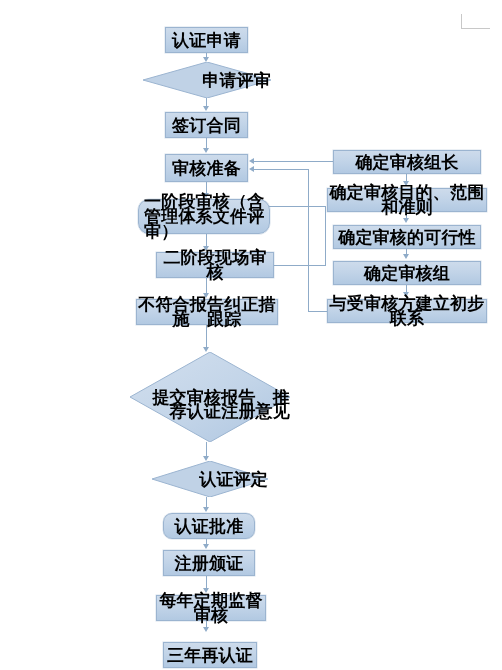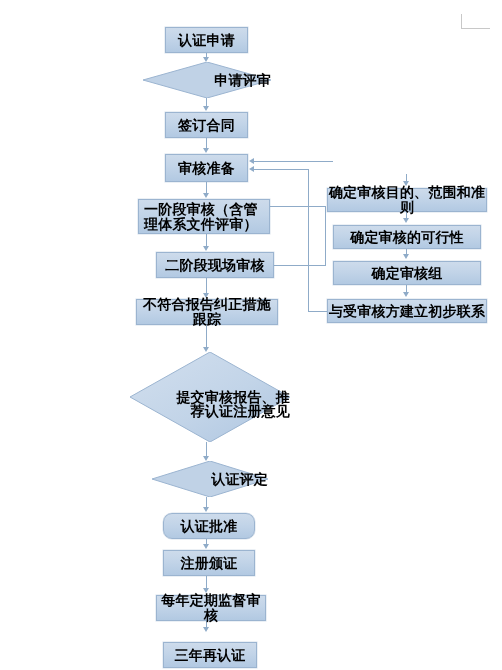--- a/index.html
+++ b/index.html
@@ -20,37 +20,38 @@
 
   
   .node {
     position: absolute;
     box-sizing: border-box;
     display: flex;
     align-items: center;
     justify-content: center;
     text-align: center;
     color: #000000;
-    font-size: 14px;
+    font-size: 17px;
     line-height: 15px;
     letter-spacing: 0.2px;
     font-weight: 700;
   }
 
   .box {
     border: 1px solid #9bb4d0;
     background: linear-gradient(180deg, #cddbeb 0%, #c2d4e8 45%, #b2c9e2 100%);
     box-shadow: 0 0 0 0.5px rgba(140,165,195,0.35);
   }
 
   .box-left-text {
     justify-content: flex-start;
     text-align: left;
     padding-left: 5px;
     padding-right: 3px;
+    border-radius: 11px;
   }
 
   .diamond {
     background: transparent;
     border: 0;
   }
   .diamond .dia-shape {
     position: absolute;
     left: 0; top: 0; right: 0; bottom: 0;
   }
@@ -228,20 +229,23 @@
   </div>
 
   <div class="node box" style="left:156px; top:595px; width:110px; height:26px;">
     <span>每年定期监督审核</span>
   </div>
 
   <div class="node box" style="left:163px; top:634px; width:94px; height:26px;margin-top:8px;">
     <span>三年再认证</span>
   </div>
 
+  <div class="node box" style="left:333px; top:150px; width:148px; height:24px;">
+    <span>确定审核组长</span>
+  </div>
 
   <div class="node box" style="left:327px; top:188px; width:160px; height:24px;">
     <span>确定审核目的、范围和准则</span>
   </div>
 
   <div class="node box" style="left:333px; top:225px; width:148px; height:24px;">
     <span>确定审核的可行性</span>
   </div>
 
   <div class="node box" style="left:333px; top:261px; width:148px; height:24px;">

